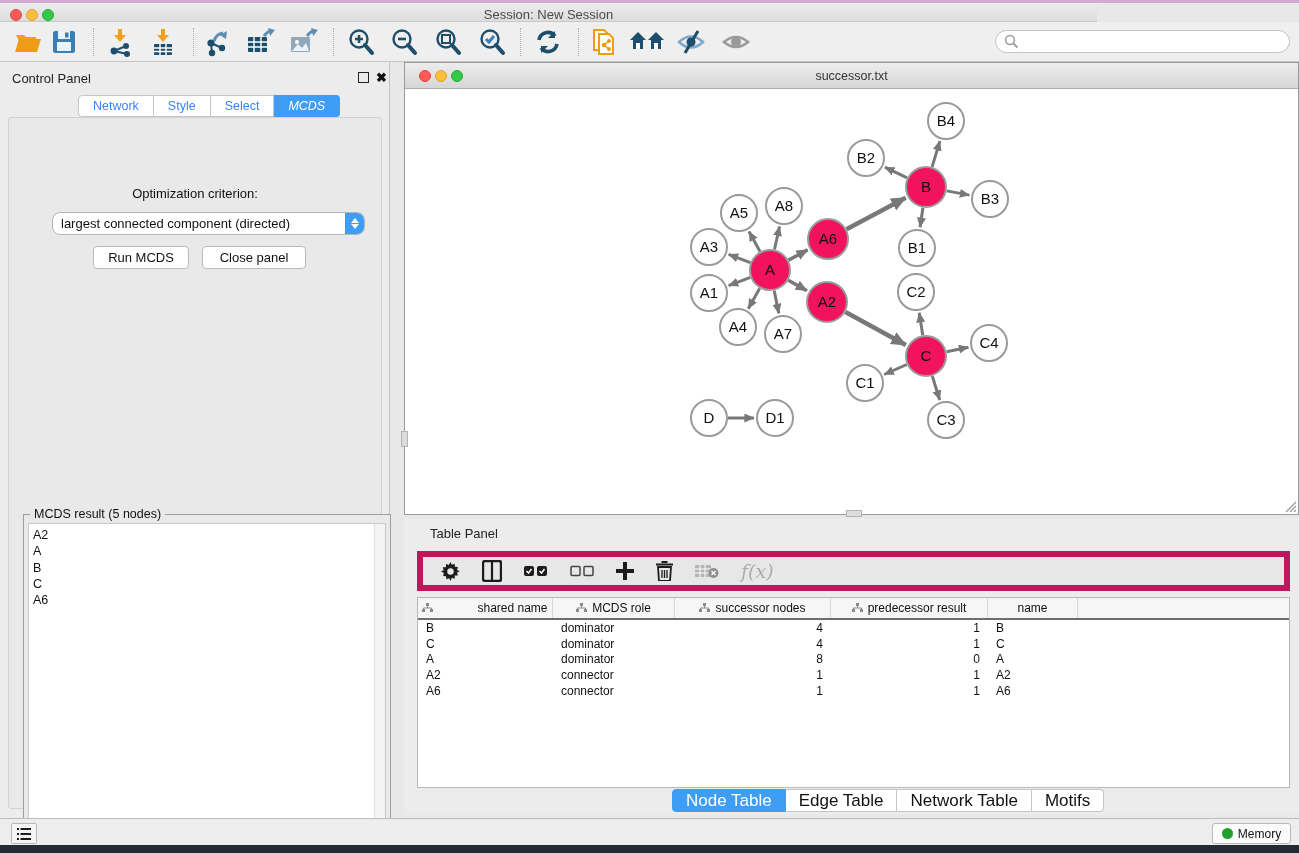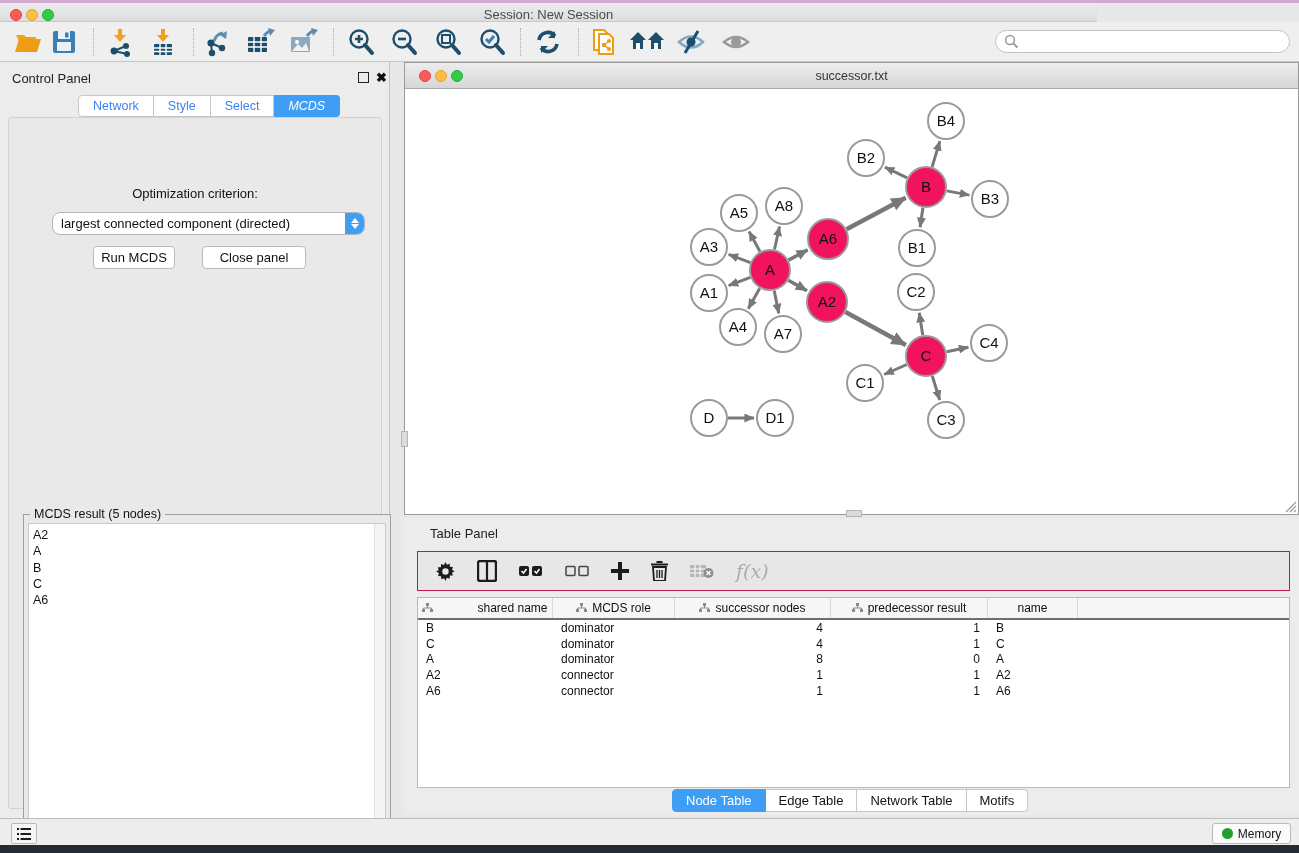--- a/index.html
+++ b/index.html
@@ -48,30 +48,30 @@
   #net-titlebar { left:0; top:0; width:100%; height:26px; background:linear-gradient(#EDEDED,#D6D6D6); border-bottom:1px solid #ABABAB; }
   #net-title { width:100%; text-align:center; top:6px; font-size:12.5px; color:#333; }
   #net-canvas { left:0; top:26px; width:893px; height:425px; background:#fff; }
   .grip { background:#DCDCDC; border:1px solid #B5B5B5; }
   #resize-handle { right:1px; bottom:1px; width:14px; height:14px; }
   #resize-handle svg { display:block; }
 
   
   #table-panel { left:404px; top:518px; width:895px; height:297px; background:#ECECEC; }
   #tp-title { left:13px; top:8px; font-size:13px; color:#222;margin-left:13px; }
-  #tp-toolbar { left:13px; top:33px; width:873px; height:40px; background:#E7E7E7; border:1px solid #be185d; display:flex; align-items:center; gap:22px; padding-left:18px; }
+  #tp-toolbar { left:13px; top:33px; width:873px; height:40px; background:#E7E7E7; border:6px solid #be185d; display:flex; align-items:center; gap:22px; padding-left:18px; }
   .tp-icon { display:flex; align-items:center; justify-content:center; }
   #tp-fx { font-family:"DejaVu Serif", serif; font-style:italic; font-size:19px; color:#ABABAB; }
   #node-table { left:13px; top:79px; width:873px; height:191px; background:#fff; border:1px solid #B9B9B9; overflow:hidden; }
   #nt-header { display:flex; height:22px; background:#F6F6F6; border-bottom:2px solid #6E6E6E; }
   .nt-hcell { display:flex; align-items:center; justify-content:center; gap:5px; font-size:12px; color:#111; border-right:1px solid #D8D8D8; }
   .nt-row { display:flex; height:15.8px; align-items:center; font-size:12px; color:#111; }
   .nt-cell { padding:0 8px; white-space:nowrap; overflow:hidden; }
   #tp-tabs { top:271px; left:268px; display:flex; }
-  .tp-tab { height:23px; padding:0 13px; background:#fff; border:1px solid #C6C6C6; border-left:none; font-size:13px; display:flex; align-items:center; color:#111; }
+  .tp-tab { height:23px; padding:0 13px; background:#fff; border:1px solid #C6C6C6; border-left:none; font-size:17px; display:flex; align-items:center; color:#111; }
   .tp-tab:first-child { border-left:1px solid #C6C6C6; border-radius:4px 0 0 4px; }
   .tp-tab:last-child { border-radius:0 4px 4px 0; }
   .tp-tab.sel { background:#3E9DF5; border-color:#3E9DF5; color:#fff; }
 
   
   #status-bar { left:0; top:818px; width:1299px; height:27px; background:#EDEDED; border-top:1px solid #BDBDBD; }
   #list-btn { left:11px; top:4px; width:26px; height:21px; background:#F5F5F5; border:1px solid #B9B9B9; border-radius:2px; display:flex; align-items:center; justify-content:center; }
   #memory-btn { left:1212px; top:4px; width:79px; height:21px; background:#FBFBFB; border:1px solid #B9B9B9; border-radius:3px; display:flex; align-items:center; justify-content:center; gap:5px; font-size:12px; color:#111; }
   #memory-dot { width:11px; height:11px; border-radius:50%; background:#1FA02E; }
   #desktop-strip-bottom { left:0; top:845px; width:1299px; height:8px; background:#232a33; }
@@ -246,21 +246,21 @@
     </div>
   <div class="abs" id="cp-body">
     <div class="abs" id="opt-label">Optimization criterion:</div>
     <div class="abs" id="criterion-select">
       <span class="val">largest connected component (directed)</span>
       <span class="stepper">
           <span class="chev up"></span>
           <span class="chev dn"></span>
         </span>
     </div>
-    <div class="abs cp-btn" style="left:84px;width:82px;">Run MCDS</div>
+    <div class="abs cp-btn" style="left:84px;width:96px;">Run MCDS</div>
     <div class="abs cp-btn" style="left:193px;width:104px;">Close panel</div>
     <div class="abs" id="mcds-result">
       <div class="abs" id="mcds-result-title">MCDS result (5 nodes)</div>
       <div class="abs" id="mcds-list">
         <div class="abs" id="mcds-scroll"></div>
       <div>A2</div>
           <div>A</div>
           <div>B</div>
           <div>C</div>
           <div>A6</div>

